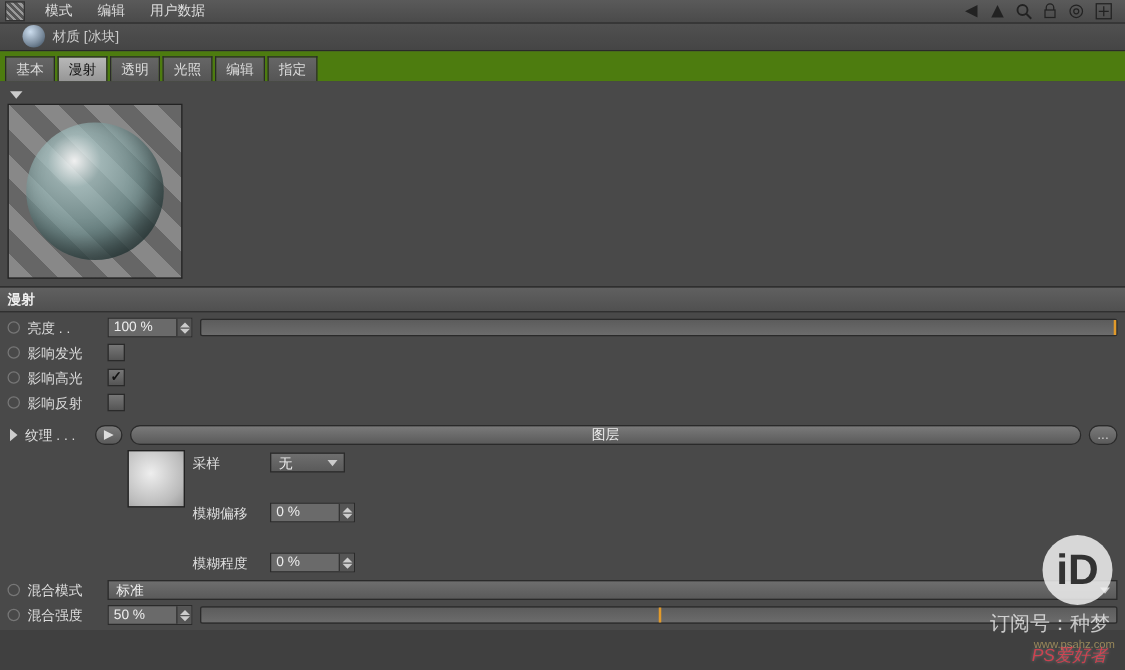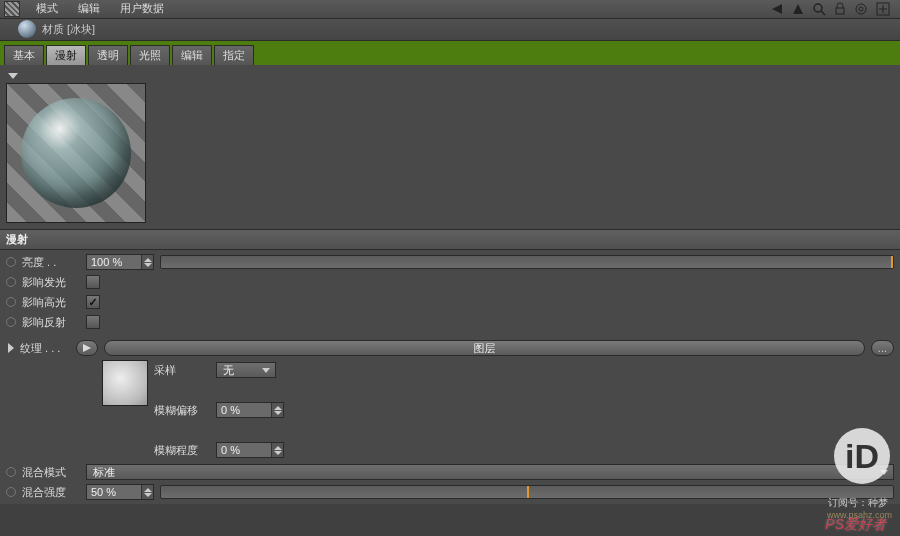--- a/index.html
+++ b/index.html
@@ -37,21 +37,21 @@
 .checkbox.checked::after { content: "✓"; color: #111; font-size: 11px; font-weight: bold; line-height: 1; }
 .tri-r { width: 0; height: 0; border-top: 5px solid transparent; border-bottom: 5px solid transparent; border-left: 6px solid #ccc; margin-left: 2px; }
 .round-btn { height: 16px; padding: 0 6px; background: linear-gradient(#7a7a7a,#5a5a5a); border: 1px solid #2a2a2a; border-radius: 8px; display: flex; align-items: center; justify-content: center; }
 .long-btn { flex: 1; height: 16px; background: linear-gradient(#7a7a7a,#5a5a5a); border: 1px solid #2a2a2a; border-radius: 8px; text-align: center; color: #eee; line-height: 14px; }
 .tex-thumb { width: 46px; height: 46px; background: radial-gradient(circle at 40% 40%, #eee, #bbb 70%, #999); border: 1px solid #222; margin-left: 96px; }
 .tex-params { display: flex; flex-direction: column; gap: 20px; }
 .dropdown { height: 16px; background: linear-gradient(#6e6e6e,#5a5a5a); border: 1px solid #2a2a2a; display: flex; align-items: center; padding: 0 18px 0 6px; position: relative; color: #eee; min-width: 60px; }
 .dropdown::after { content: ""; position: absolute; right: 5px; top: 5px; width: 0; height: 0; border-left: 4px solid transparent; border-right: 4px solid transparent; border-top: 5px solid #ccc; }
 .dropdown.wide { flex: 1; }
 .watermark-badge { position: absolute; right: 10px; bottom: 52px; width: 56px; height: 56px; border-radius: 28px; background: rgba(240,240,240,0.85); display: flex; align-items: center; justify-content: center; color: #333; font-size: 34px; font-weight: bold; }
-.watermark-txt { position: absolute; right: 12px; bottom: 26px; color: rgba(255,255,255,0.7); font-size: 10px; }
+.watermark-txt { position: absolute; right: 12px; bottom: 26px; color: rgba(255,255,255,0.7); font-size: 16px; }
 .watermark-bottom { position: absolute; right: 14px; bottom: 2px; color: rgba(255,60,80,0.7); font-size: 14px; font-style: italic; text-shadow: 0 0 3px rgba(255,255,255,0.3); }
 .watermark-sub { position: absolute; right: 8px; bottom: 16px; color: rgba(255,220,120,0.45); font-size: 9px; }
 </style>
 </head>
 <body>
 
 <div class="window">
   <div class="menubar">
     <div class="menu-icon"></div>
     <div class="menu-item">模式</div>

